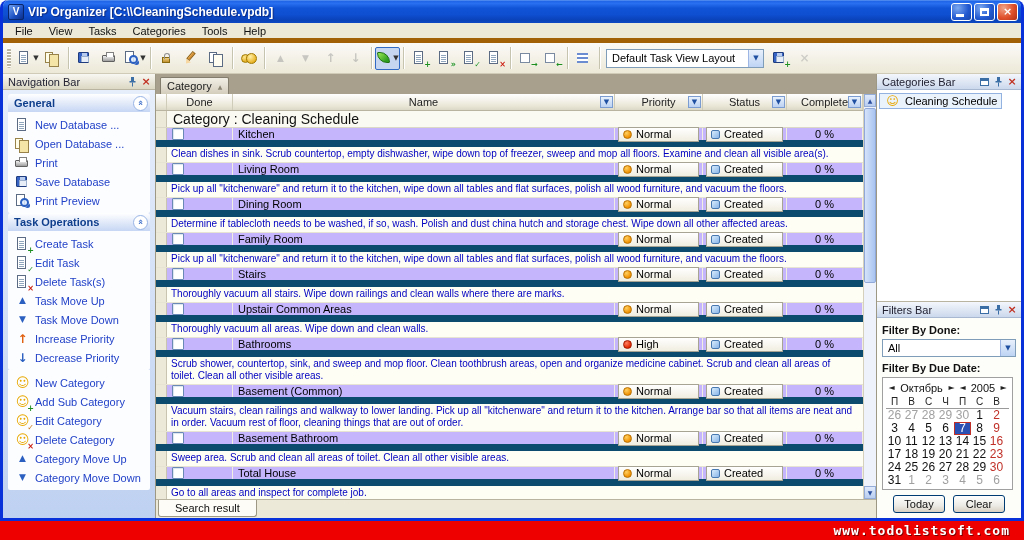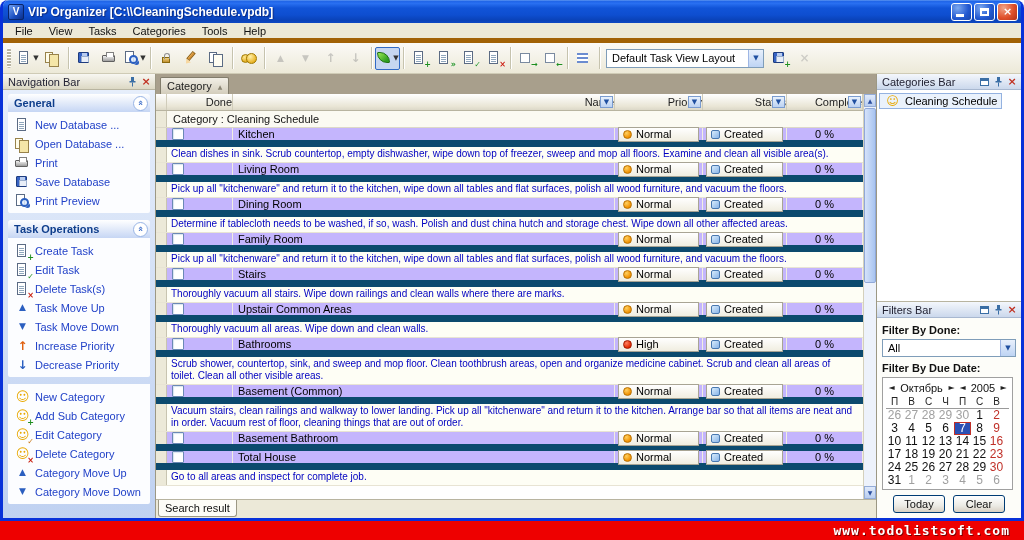--- a/index.html
+++ b/index.html
@@ -89,21 +89,21 @@
   .nav-panel{width:152px;flex:none;display:flex;flex-direction:column}
   .panel-cap{height:16px;flex:none;display:flex;align-items:center;font-size:11px;color:#223;
     padding:0 3px 0 5px;background:linear-gradient(#F8F7F2,#DCD8C4);border-bottom:1px solid #B8B4A0;white-space:nowrap}
   .panel-cap.blue{background:linear-gradient(#F4F7FC,#CBD8EC);border-bottom:1px solid #A8B8D0}
   .cap-btns{margin-left:auto;display:flex;gap:2px;align-items:center}
   .cap-btn{width:12px;height:12px;display:flex;align-items:center;justify-content:center}
   .cap-min{width:9px;height:8px;border:1px solid #3A6EA5;background:#fff;position:relative}
   .cap-min::before{content:"";position:absolute;left:0;right:0;top:0;height:2px;background:#3A6EA5}
   .cap-x{color:#C03020;font:bold 11px "DejaVu Sans",sans-serif;line-height:1}
   .nav-body{flex:1;overflow:hidden;padding:4px 5px;background:linear-gradient(180deg,#E6EEFB,#BFD1F1)}
-  .section{margin-bottom:7px}
+  .section{margin-bottom:0}
   .sec-head{height:18px;display:flex;align-items:center;padding:0 2px 0 6px;
     background:linear-gradient(#FFFFFF,#C6D6F4);border-radius:3px 3px 0 0;
     font-weight:bold;font-size:11px;color:#0F3E8C;white-space:nowrap;overflow:hidden}
   .sec-chev{margin-left:auto;width:15px;height:15px;flex:none;border-radius:50%;background:#fff;
     border:1px solid #98B4E4;color:#3A6CC8;display:flex;align-items:center;justify-content:center;overflow:hidden}
   .chev-g{display:inline-block;transform:rotate(90deg);font:bold 9px "DejaVu Sans",sans-serif}
   .sec-body{background:#FCFDFF;padding:3px 2px;border-radius:0 0 2px 2px}
   .nav-item{display:flex;align-items:center;gap:4px;height:19px;padding-left:4px;color:#2242C8;
     font-size:11px;white-space:nowrap;overflow:hidden}
 
@@ -111,33 +111,33 @@
   .main{flex:1;min-width:0;display:flex;flex-direction:column;background:#fff;
     border-left:1px solid #9C9884;border-right:1px solid #9C9884}
   .group-strip{height:20px;flex:none;background:#A89F8C;display:flex;align-items:flex-end;padding:3px 0 0 4px}
   .group-tab{height:17px;display:flex;align-items:center;gap:6px;background:linear-gradient(#F2EFE6,#D3CDBC);
     border:1px solid #827D6C;border-bottom:none;border-radius:2px 2px 0 0;font-size:11px;color:#222;padding:0 6px}
   .group-sort{font:6px "DejaVu Sans",sans-serif;color:#8A8574}
   .grid-wrap{flex:1;position:relative;overflow:hidden;background:#fff}
   .grid-inner{position:absolute;left:0;top:0;right:13px;bottom:0;overflow:hidden}
   .grid-header{height:17px;display:flex;background:linear-gradient(#FFFFFF,#E9E5D5 78%,#DCD8C8);
     border-bottom:1px solid #B8B4A0;font-size:11px;color:#222}
-  .hcell{display:flex;align-items:center;justify-content:flex-end;position:relative;
+  .hcell{display:flex;align-items:center;justify-content:center;position:relative;
     border-right:1px solid #D0CCBA;height:100%}
   .hfilter{position:absolute;right:1px;top:2px;width:13px;height:12px;
     background:linear-gradient(#E8F1FC,#BCD2F2);border:1px solid #7A9CD0;color:#1F4FA0;
     font:7px "DejaVu Sans",sans-serif;display:flex;align-items:center;justify-content:center}
   .w-gutter{width:11px;flex:none}
   .w-done{width:66px;flex:none}
   .w-name{flex:1;min-width:0}
   .w-pri{width:88px;flex:none}
   .w-status{width:84px;flex:none}
   .w-comp{width:76px;flex:none}
   .gutter{width:11px;flex:none;background:#ECE9D8;border-right:1px solid #C8C4B0;align-self:stretch}
-  .grow{display:flex;align-items:center;height:17px;background:#FBFAF2;border-bottom:1px solid #DCD8C8;font-size:11px}
+  .grow{display:flex;align-items:center;height:17px;background:#FBFAF2;border-bottom:1px solid #DCD8C8;font-size:14px}
   .grow-label{padding-left:6px;color:#111}
   .row{display:flex;align-items:center;height:19px;border-bottom:7px solid #0c4a6e;font-size:11px;background:#c4b5fd}
   .cell{display:flex;align-items:center;height:100%;border-right:1px solid #F0EDE2}
   .cb{width:12px;height:12px;margin-left:5px;background:#fff;border:1px solid #6B89B5;border-radius:1px;
     box-shadow:inset 1px 1px 1px #D8E4F0}
   .name-cell{padding-left:5px;white-space:nowrap;overflow:hidden}
   .pri-box,.st-box{flex:1;height:15px;margin:0 3px;border:1px solid #A8A494;
     background:linear-gradient(#FFFFFF,#F0EDE0);display:flex;align-items:center;gap:4px;
     padding:0 4px;font-size:11px;white-space:nowrap;overflow:hidden}
   .pri-dot{width:9px;height:9px;flex:none;border-radius:50%;border:1px solid #B87000;
@@ -153,21 +153,21 @@
     border-left:1px solid #D4D0BC;display:flex;flex-direction:column}
   .sbtn{height:13px;flex:none;background:linear-gradient(#E0EAFB,#B8CDF0);border:1px solid #94ACD8;
     color:#2B4FA0;font:6px "DejaVu Sans",sans-serif;display:flex;align-items:center;justify-content:center}
   .sthumb{height:175px;flex:none;margin:1px 0;background:linear-gradient(90deg,#D5E2FA,#A8C4F0);
     border:1px solid #90A8D8;border-radius:2px}
   .strack{flex:1}
 
   .bottom-tabs{height:19px;flex:none;background:#ECE9D8;border-top:1px solid #B8B4A0;
     display:flex;align-items:flex-start;padding-left:2px}
   .btab{height:17px;display:flex;align-items:center;background:#FDFCF7;border:1px solid #9C9884;
-    border-top:none;border-radius:0 0 3px 3px;font-size:11px;padding:0 6px;color:#111}
+    border-top:none;border-radius:0 0 3px 3px;font-size:11px;padding:0 16px;color:#111}
 
   
   .right-col{width:144px;flex:none;display:flex;flex-direction:column;background:#ECE9D8}
   .cat-body{height:212px;flex:none;background:#fff;border-bottom:1px solid #B8B4A0;padding:3px 2px}
   .cat-item{display:flex;align-items:center;gap:4px;height:16px;padding:0 4px;font-size:11px;width:max-content;max-width:100%}
   .cat-item.selected{background:#EAF2FC;border:1px solid #94B2E0}
   .filters-body{flex:1;background:#FDFDF9;padding:4px 5px;font-size:11px;overflow:hidden}
   .flabel{font-weight:bold;margin:2px 0 3px;color:#111}
   .combo{height:18px;border:1px solid #7F9DB9;background:#fff;display:flex;align-items:center;
     padding-left:5px;margin-bottom:5px}
@@ -763,20 +763,24 @@
                   </div>
                 </div>
                 <div class="cell w-status">
                   <div class="st-box">
                     <span class="st-icon"></span>
                     <span>Created</span>
                   </div>
                 </div>
                 <div class="cell w-comp comp-cell">0 %</div>
               </div>
+              <div class="drow">
+                <div class="gutter"></div>
+                <div class="desc">Sweep area. Scrub and clean all areas of toilet. Clean all other visible areas.</div>
+              </div>
               <div class="row">
                 <div class="gutter"></div>
                 <div class="cell w-done">
                   <span class="cb"></span>
                 </div>
                 <div class="cell w-name name-cell">Total House</div>
                 <div class="cell w-pri">
                   <div class="pri-box">
                     <span class="pri-dot"></span>
                     <span>Normal</span>

